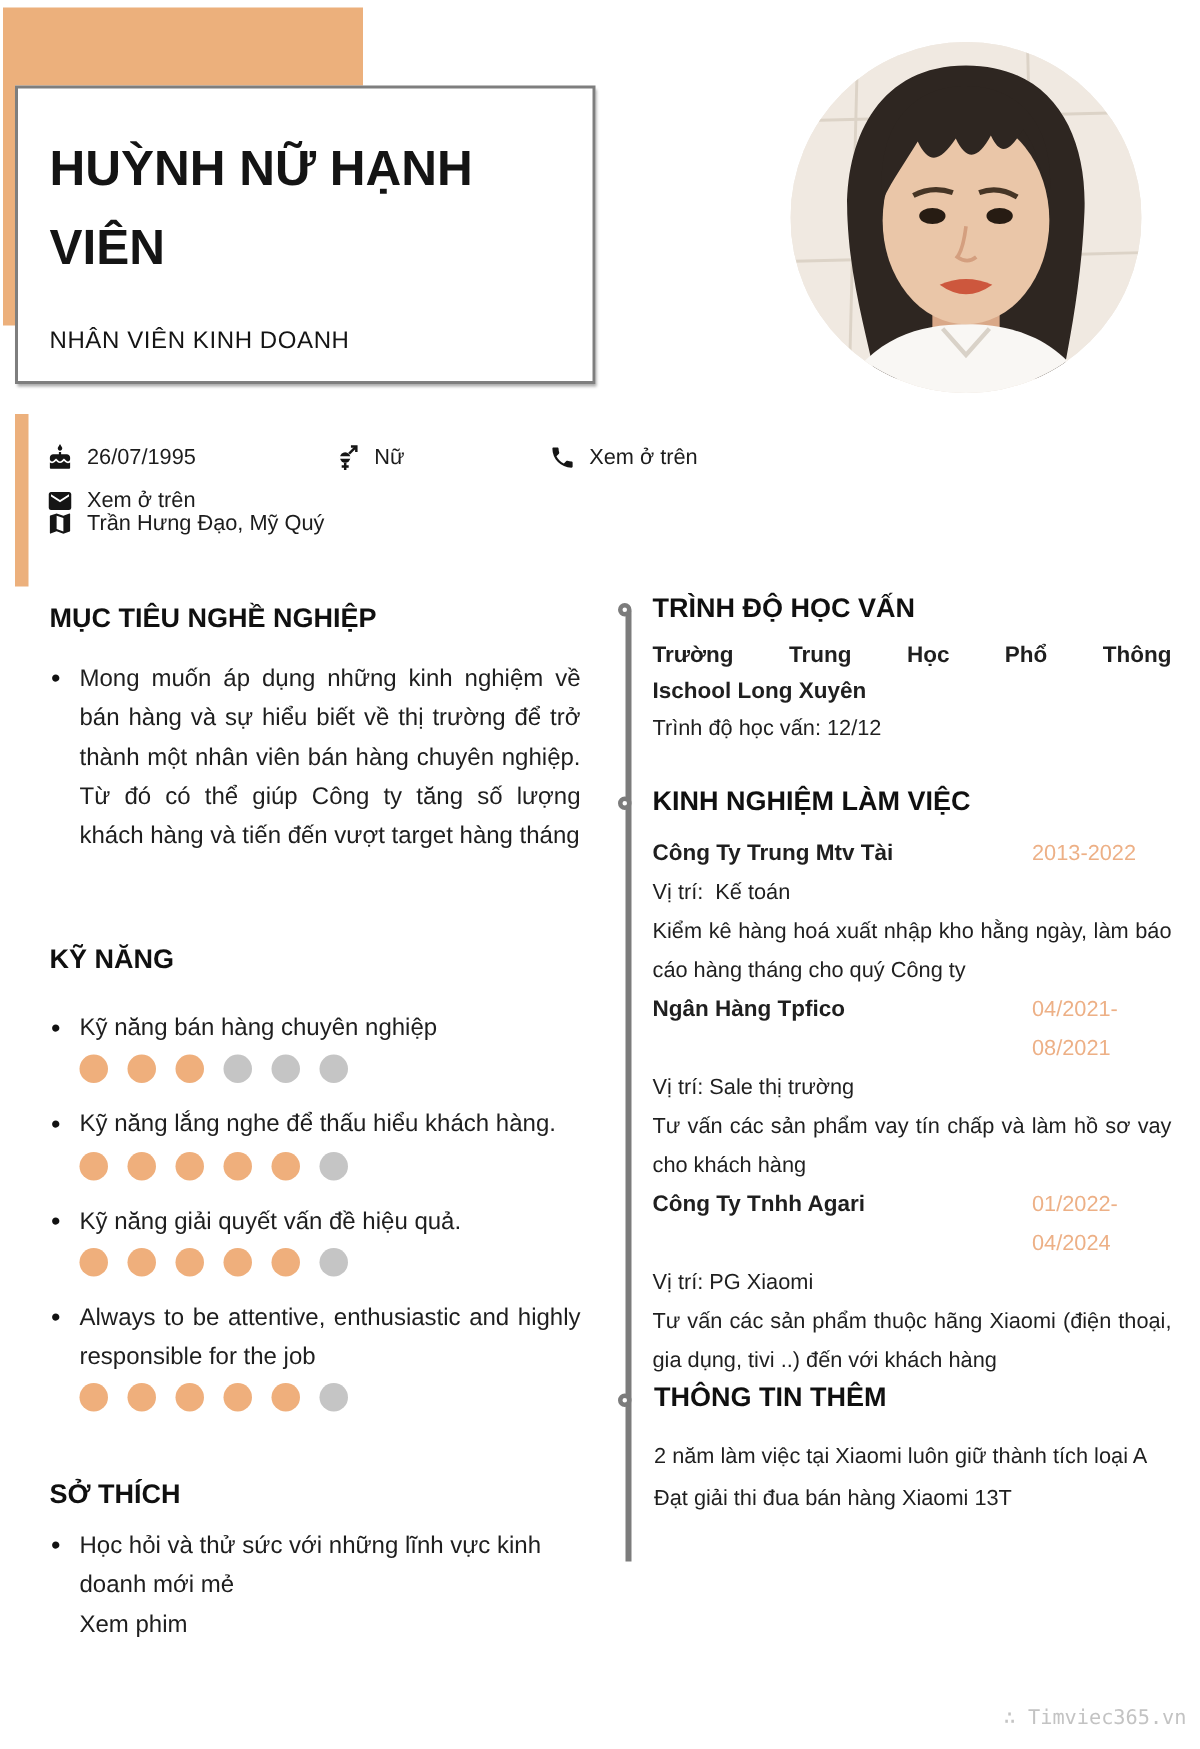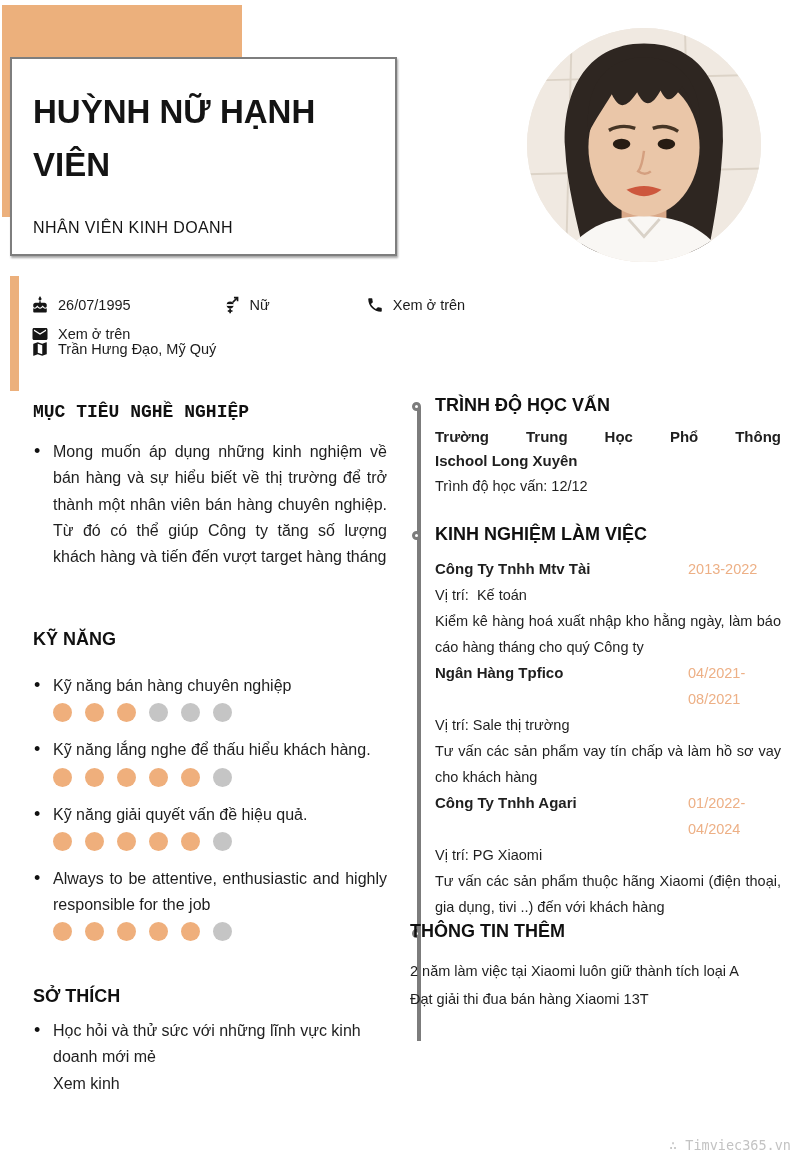--- a/index.html
+++ b/index.html
@@ -39,21 +39,21 @@
   .contact-label { margin-left:9px; font-size:14.5px; color:#1c1c1c; white-space:nowrap; }
   
   .sec-heading { font-size:18px; font-weight:bold; color:#101010; }
   .body-txt { font-size:16px; line-height:26.3px; color:#1e1e1e; }
   .justified { text-align:justify; }
   .justify-full { text-align:justify; text-align-last:justify; }
   .bullet-item { position:relative; padding-left:20px; }
   .bullet-item::before { content:"•"; position:absolute; left:1px; top:-1px; font-size:18px; color:#111; }
   
   .objective { position:absolute; left:33px; top:402px; width:354px; }
-  .objective .sec-heading { margin-bottom:17px;font-family:Liberation Mono, monospace; }
+  .objective .sec-heading { margin-bottom:17px; }
   .skills { position:absolute; left:33px; top:629px; width:354px; }
   .skills .sec-heading { margin-bottom:23px; }
   .skill-item { margin-bottom:15px; }
   .dots { padding-left:20px; margin-top:4px; height:19px; }
   .dot { display:inline-block; width:19px; height:19px; border-radius:50%; margin-right:13px; vertical-align:top; }
   .hobbies { position:absolute; left:33px; top:986px; width:354px; }
   .hobbies .sec-heading { margin-bottom:11px; }
   .no-bullet { padding-left:20px; }
   
   .timeline-line { position:absolute; left:417px; top:407px; width:4px; height:634px; background:#7c7c7c; }
@@ -62,21 +62,21 @@
   .education .sec-heading { margin-bottom:9px; }
   .edu-school { font-weight:bold; font-size:15px; line-height:24px; }
   .edu-detail { font-size:14.5px; line-height:24px; margin-top:1px; }
   .experience { position:absolute; left:435px; top:524px; width:346px; }
   .experience .sec-heading { margin-bottom:11px; }
   .xp-head { display:flex; align-items:flex-start; }
   .xp-company { flex:1 1 auto; font-weight:bold; font-size:15px; line-height:26px; }
   .xp-period { flex:0 0 93px; font-size:14.5px; line-height:26px; color:#edb086; }
   .xp-pos { font-size:14.5px; line-height:26px; white-space:pre-wrap; }
   .xp-desc { font-size:14.5px; line-height:26px; }
-  .additional { position:absolute; left:410px; top:921px; width:346px; }
+  .additional { position:absolute; left:436px; top:921px; width:346px; }
   .additional .sec-heading { margin-bottom:16px; }
   .add-line { font-size:14.5px; line-height:27.5px; }
   
   .footer-mark {
     position:absolute; right:9px; bottom:13px;
     font-family:"DejaVu Sans Mono", monospace; font-size:13.5px; color:#c3c3c3;margin-left:14px;
   }
 </style>
 </head>
 <body>
@@ -189,41 +189,41 @@
     </div>
     <div class="skill-item">
       <div class="bullet-item body-txt justified">Always to be attentive, enthusiastic and highly responsible for the job</div>
       <div class="dots"><span class="dot" style="background: rgb(239, 175, 124);"></span><span class="dot" style="background: rgb(239, 175, 124);"></span><span class="dot" style="background: rgb(239, 175, 124);"></span><span class="dot" style="background: rgb(239, 175, 124);"></span><span class="dot" style="background: rgb(239, 175, 124);"></span><span class="dot" style="background: rgb(197, 197, 197);"></span></div>
     </div>
   </div>
 
   <div class="hobbies">
     <div class="sec-heading">SỞ THÍCH</div>
     <div class="bullet-item body-txt">Học hỏi và thử sức với những lĩnh vực kinh doanh mới mẻ</div>
-    <div class="no-bullet body-txt">Xem kinh</div>
+    <div class="no-bullet body-txt">Xem phim</div>
   </div>
 
   <div class="timeline-line"></div>
   <div class="tl-marker" style="top:402px;"></div>
   <div class="tl-marker" style="top:531px;"></div>
   <div class="tl-marker" style="top:929px;"></div>
 
   <div class="education">
     <div class="sec-heading">TRÌNH ĐỘ HỌC VẤN</div>
     <div class="edu-school justify-full">Trường Trung Học Phổ Thông</div>
     <div class="edu-school">Ischool Long Xuyên</div>
     <div class="edu-detail">Trình độ học vấn: 12/12</div>
   </div>
 
   <div class="experience">
     <div class="sec-heading">KINH NGHIỆM LÀM VIỆC</div>
 
     <div>
       <div class="xp-head">
-        <div class="xp-company">Công Ty Tnhh Mtv Tài</div>
+        <div class="xp-company">Công Ty Trung Mtv Tài</div>
         <div class="xp-period">2013-2022</div>
       </div>
       <div class="xp-pos">Vị trí:  Kế toán</div>
       <div class="xp-desc justified">Kiểm kê hàng hoá xuất nhập kho hằng ngày, làm báo cáo hàng tháng cho quý Công ty</div>
     </div>
 
     <div>
       <div class="xp-head">
         <div class="xp-company">Ngân Hàng Tpfico</div>
         <div class="xp-period">04/2021- 08/2021</div>

